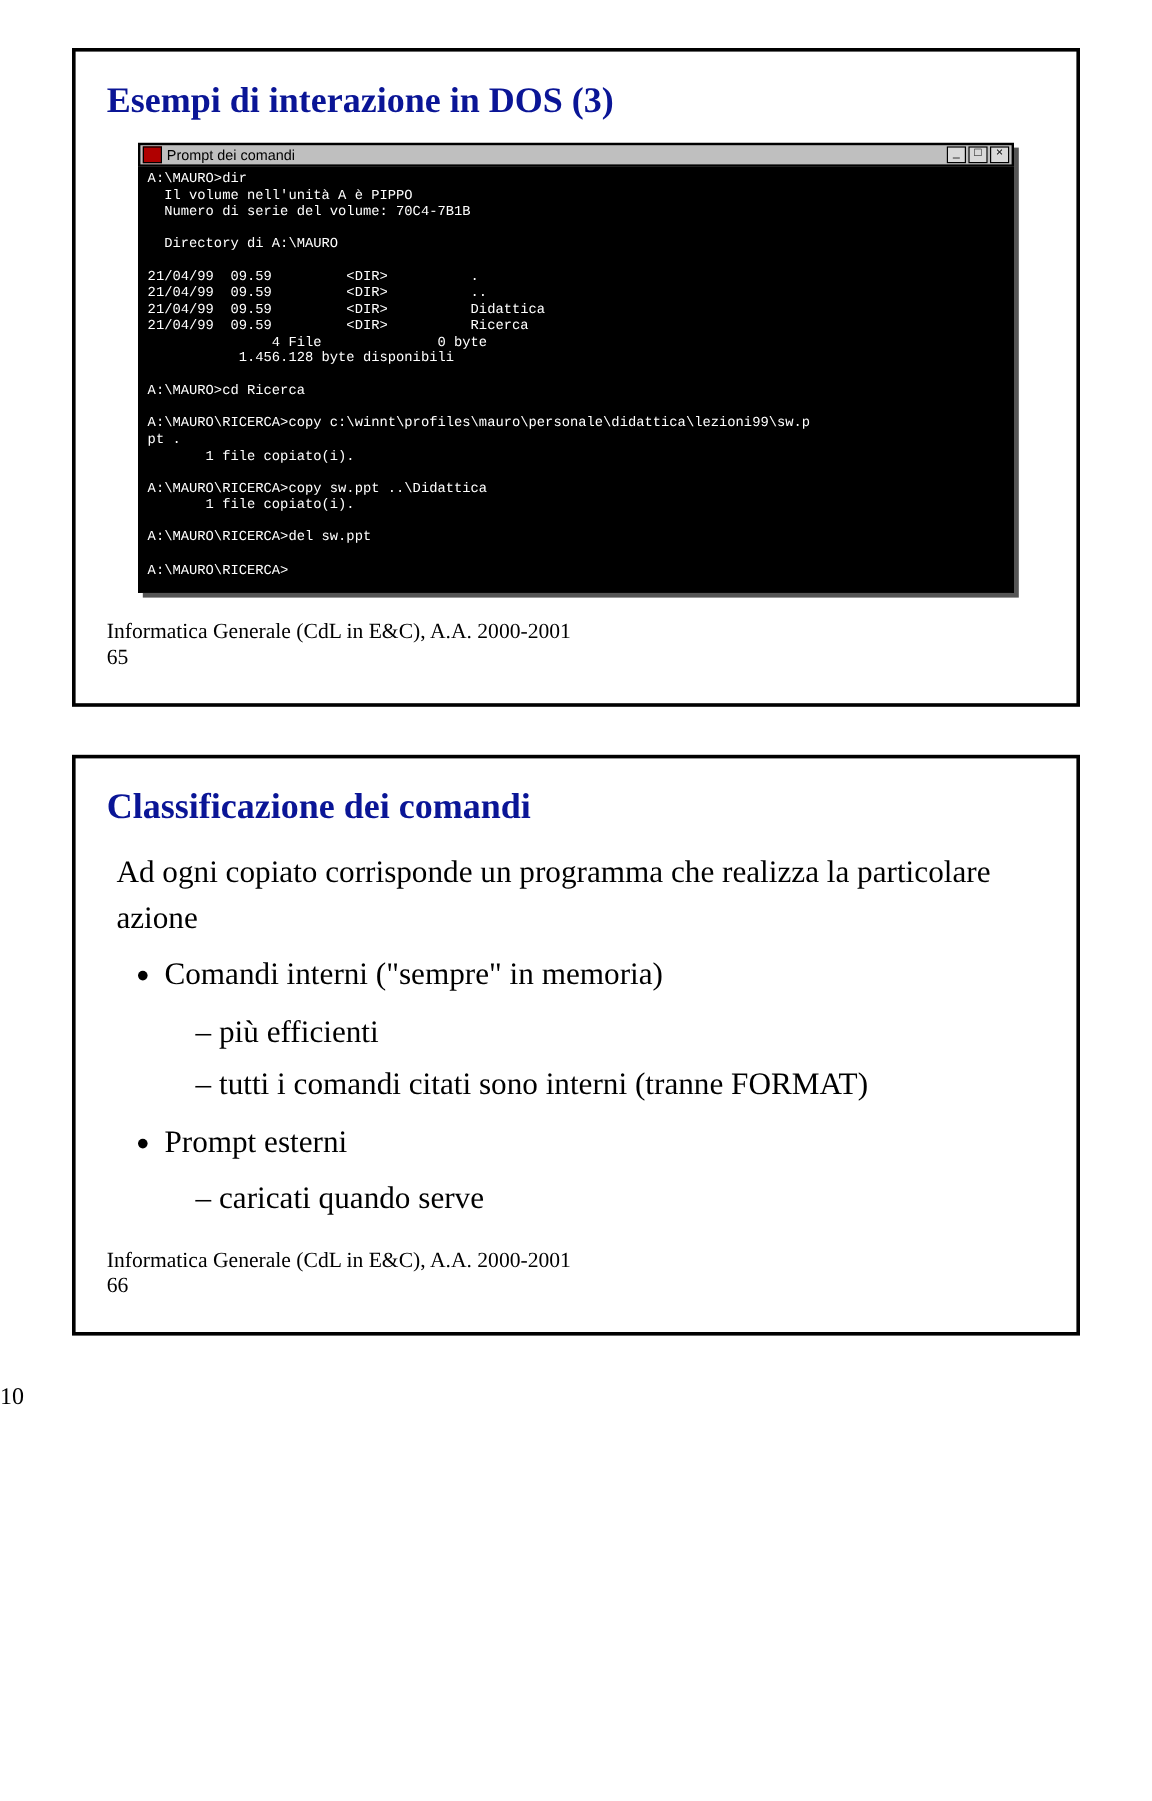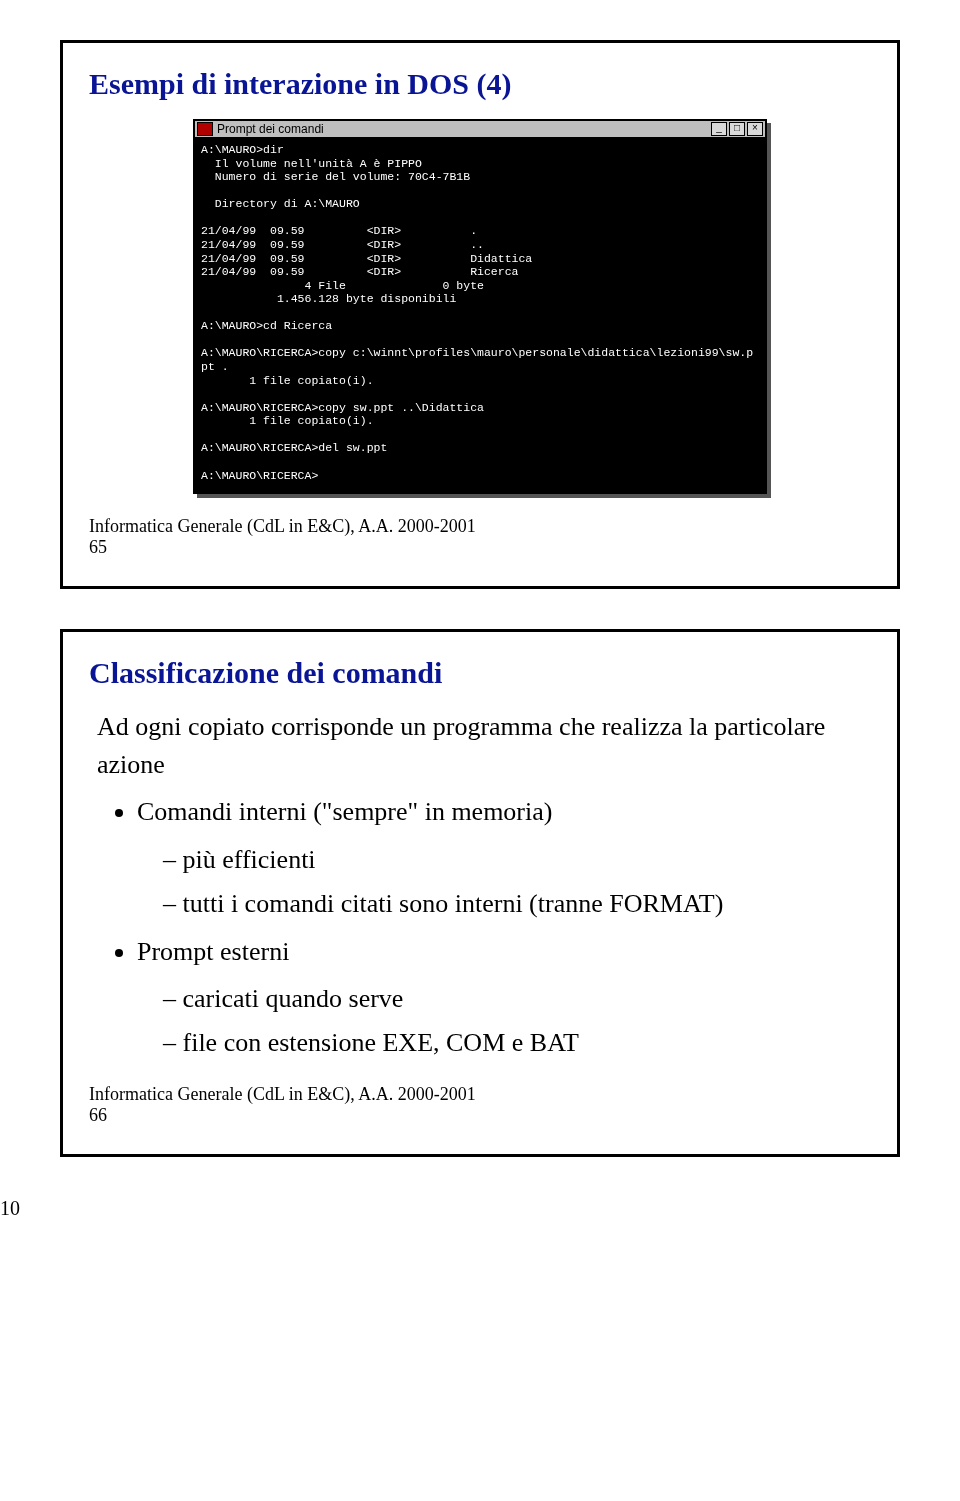--- a/index.html
+++ b/index.html
@@ -22,21 +22,21 @@
     box-sizing: border-box;
   }
   .slide-title {
     color: #0a1596;
     font-size: 30px;
     font-weight: bold;
     margin: 6px 0 18px 6px;
   }
   
   .dos-window {
-    width: 574px;
+    width: 730px;
     margin: 0 auto 20px auto;
     box-shadow: 4px 4px 0 #555;
   }
   .dos-titlebar {
     display: flex;
     align-items: center;
     justify-content: space-between;
     background: #bfbfbf;
     border: 2px solid #000;
     padding: 1px 2px;
@@ -117,21 +117,21 @@
     font-size: 20px;
     margin: 10px 60px 20px 0;
   }
 </style>
 </head>
 <body>
 
 <div class="page">
 
   <div class="slide-frame">
-    <div class="slide-title">Esempi di interazione in DOS (4)</div>
+    <div class="slide-title">Esempi di interazione in DOS (3)</div>
 
     <div class="dos-window">
       <div class="dos-titlebar">
         <span class="left">
           <span class="dos-appicon"></span>
           <span>Prompt dei comandi</span>
         </span>
         <span class="controls">
           <span class="winbtn">_</span>
           <span class="winbtn">□</span>
@@ -181,21 +181,20 @@
           <span>Comandi interni ("sempre" in memoria)</span>
           <ul>
             <li>più efficienti</li>
             <li>tutti i comandi citati sono interni (tranne FORMAT)</li>
           </ul>
         </li>
         <li>
           <span>Prompt esterni</span>
           <ul>
             <li>caricati quando serve</li>
-            <li>file con estensione EXE, COM e BAT</li>
           </ul>
         </li>
       </ul>
     </div>
 
     <div class="footer">
       <span>Informatica Generale (CdL in E&amp;C), A.A. 2000-2001</span>
       <span>66</span>
     </div>
   </div>

